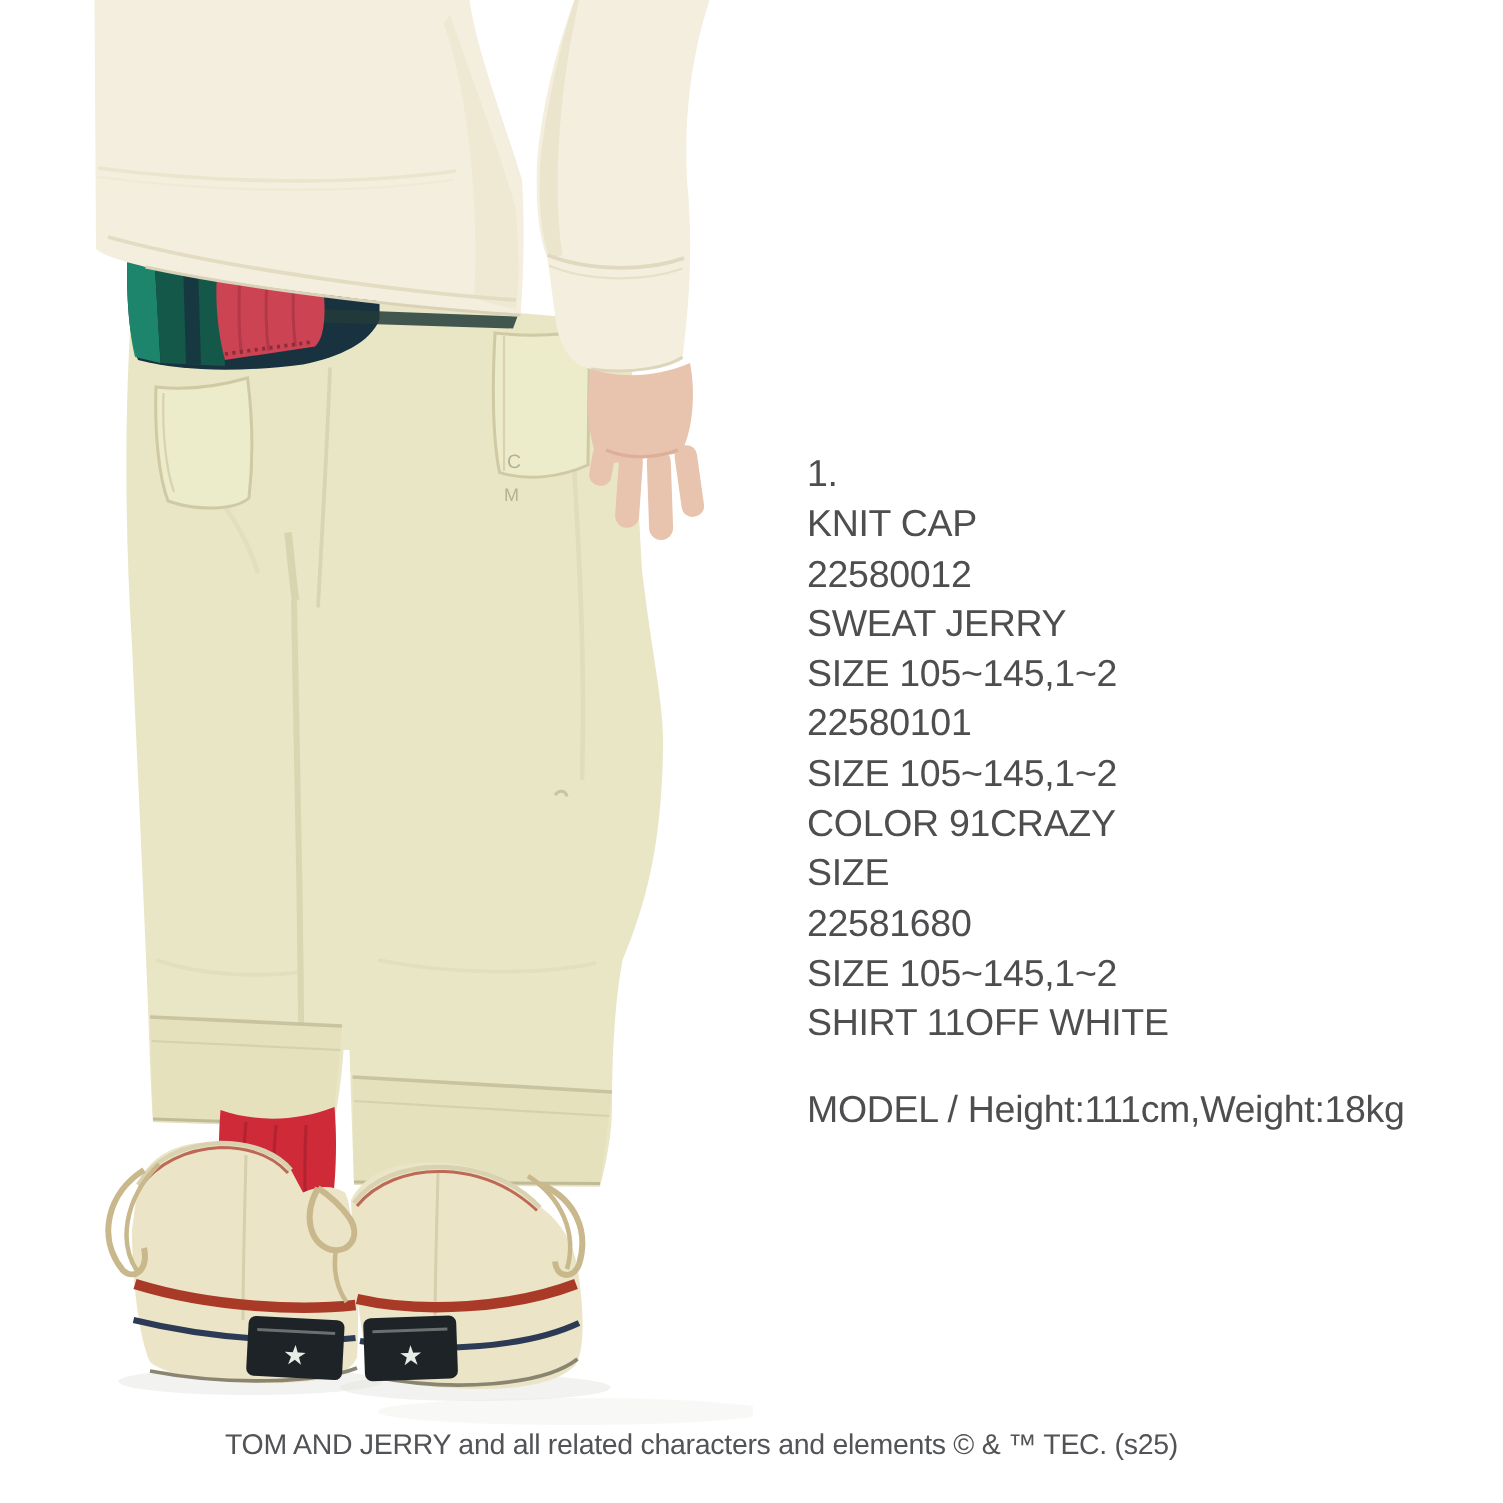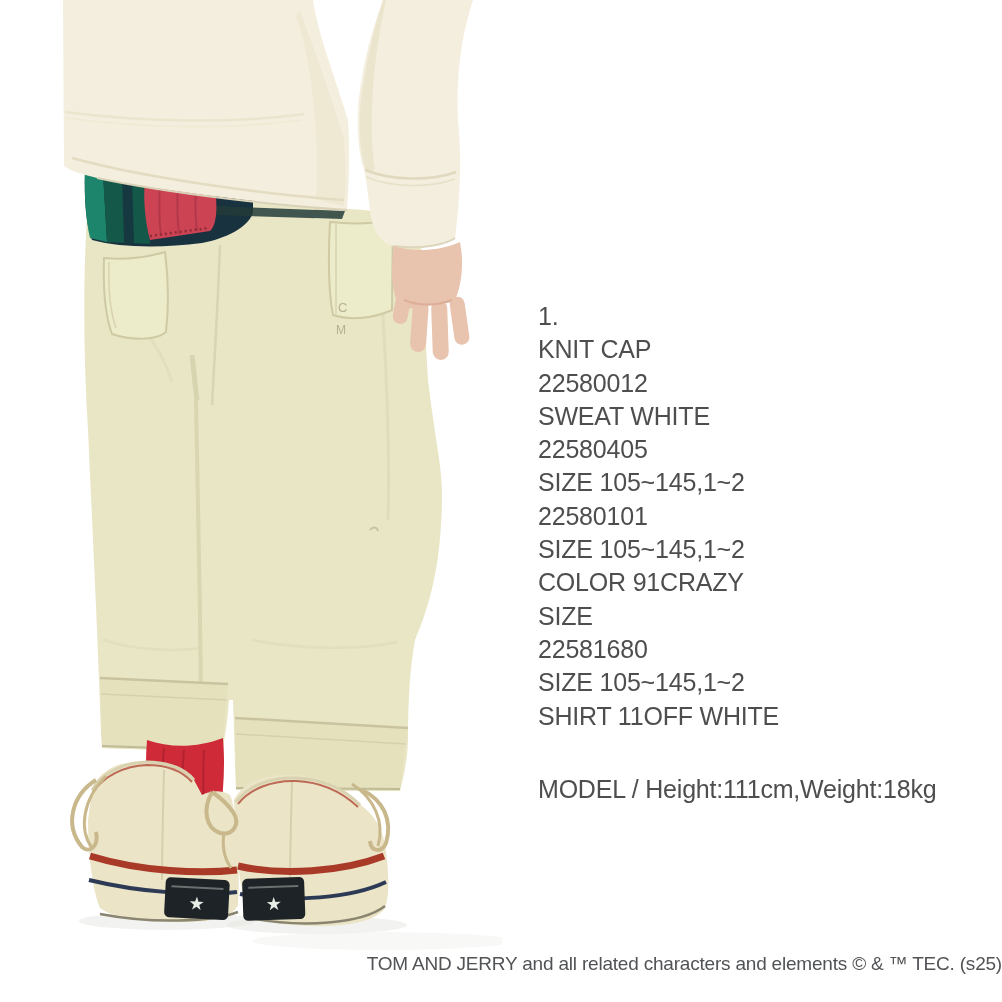--- a/index.html
+++ b/index.html
@@ -9,24 +9,24 @@
     position:relative;overflow:hidden;
   }
   .page{position:absolute;inset:0;background:#ffffff;}
   .photo{position:absolute;left:52px;top:0;width:450px;height:950px;}
   .info{
     position:absolute;left:538px;top:300px;width:440px;
     color:#4e4e50;font-size:25px;line-height:33.3px;
     letter-spacing:-0.2px;white-space:nowrap;
   }
   .info .line{height:33.3px;}
-  .model-line{margin-top:40px;}
+  .model-line{margin-top:24px;}
   .footer{
     position:absolute;left:150px;top:953px;width:852px;
-    text-align:right;color:#515употр254;
+    text-align:left;color:#515употр254;
   }
   .footer{color:#515356;font-size:19px;letter-spacing:-0.2px;white-space:nowrap;}
   svg text.mark{font-family:"Liberation Sans",sans-serif;}
   svg text.star{font-family:"DejaVu Sans",sans-serif;}
 </style>
 </head>
 <body>
 
 <div class="page">
 
@@ -211,22 +211,21 @@
       </g>
     </svg>
   </div>
 
   <div class="info">
     <div class="line">1.</div>
 
     <div class="line">KNIT CAP</div>
     <div class="line">22580012</div>
 
-    <div class="line">SWEAT WHITE</div>
-    <div class="line">22580405</div>
+    <div class="line">SWEAT JERRY</div>
     <div class="line">SIZE 105~145,1~2</div>
 
     <div class="line">22580101</div>
     <div class="line">SIZE 105~145,1~2</div>
     <div class="line">COLOR 91CRAZY</div>
 
     <div class="line">SIZE</div>
     <div class="line">22581680</div>
     <div class="line">SIZE 105~145,1~2</div>
     <div class="line">SHIRT 11OFF WHITE</div>

